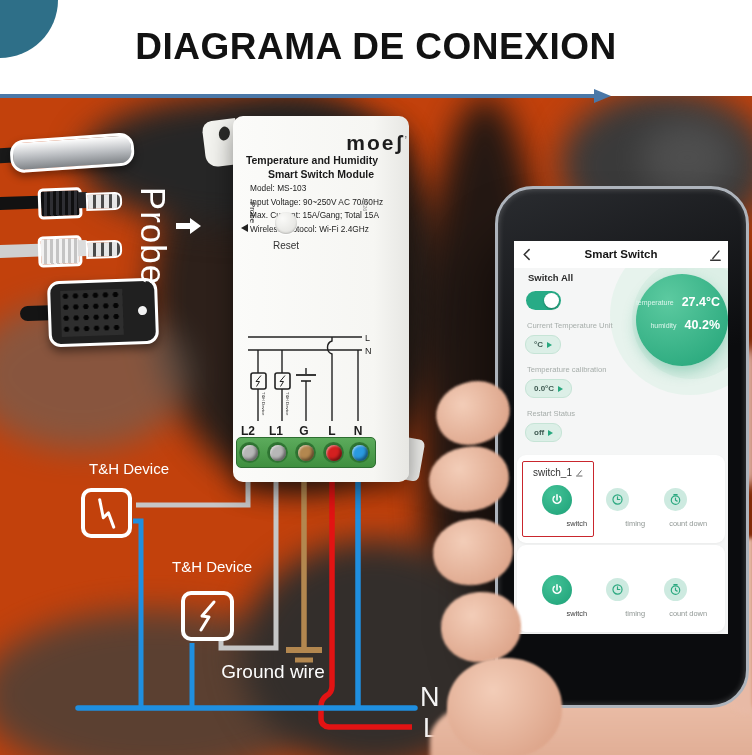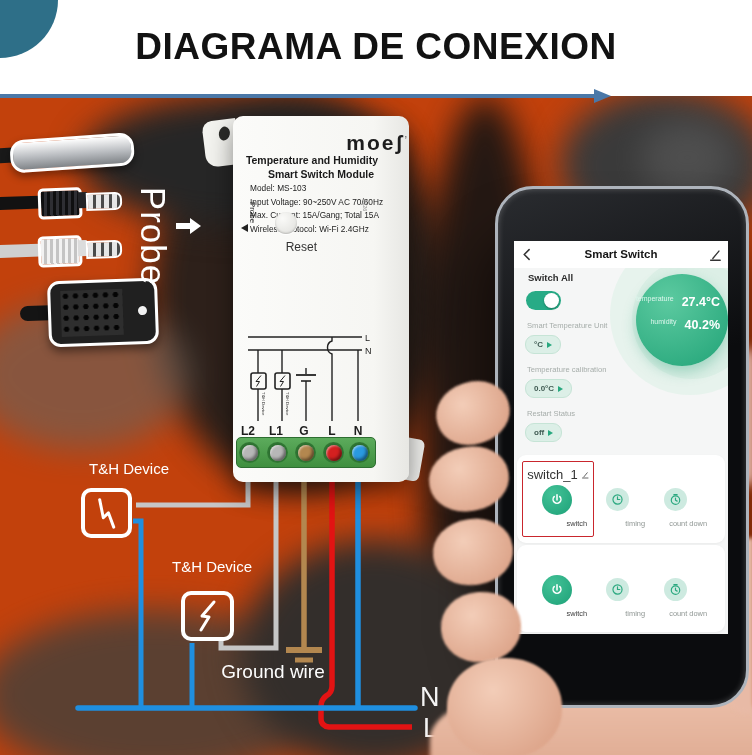--- a/index.html
+++ b/index.html
@@ -36,21 +36,21 @@
   .brand sup{font-size:9px;color:#777;}
   .prod1{position:absolute;left:0;top:38px;width:158px;text-align:center;font-size:10.5px;font-weight:bold;color:#1a1a1a;}
   .prod2{position:absolute;left:0;top:52px;width:176px;text-align:center;font-size:10.5px;font-weight:bold;color:#1a1a1a;}
   .specs{position:absolute;left:17px;top:66px;font-size:8.3px;line-height:13.5px;color:#222;}
   .probe-marker-tri{position:absolute;left:8px;top:108px;width:0;height:0;
       border-right:7px solid #222;border-top:4px solid transparent;border-bottom:4px solid transparent;}
   .probe-marker-txt{position:absolute;left:9px;top:92px;font-size:8px;color:#222;
       transform:rotate(90deg);transform-origin:center;white-space:nowrap;}
   .reset-btn{position:absolute;left:42px;top:96px;width:22px;height:22px;border-radius:50%;
       background:radial-gradient(circle at 35% 30%,#fafaf8,#dededa);box-shadow:inset 0 -1px 2px rgba(0,0,0,.2),0 1px 1px #fff;}
-  .reset-lbl{position:absolute;left:22px;top:124px;width:62px;text-align:right;font-size:12px;color:#333;}
+  .reset-lbl{position:absolute;left:22px;top:124px;width:62px;text-align:center;font-size:10px;color:#333;}
   .side-code{position:absolute;left:126px;top:86px;font-size:5.5px;color:#8a8a8a;
       transform:rotate(90deg);white-space:nowrap;}
   .print-svg{position:absolute;left:0;top:214px;}
 
   
   .tblock{position:absolute;left:236px;top:437px;width:138px;height:29px;z-index:15;
           background:linear-gradient(180deg,#5cab5c,#3f8f3f);border:1px solid #2d6e31;border-radius:5px;}
   .slot{position:absolute;top:4px;width:21px;height:21px;border-radius:50%;
         background:radial-gradient(circle,#2c6f30 55%,#3f8f3f);}
   .screw{position:absolute;left:2.5px;top:2.5px;width:16px;height:16px;border-radius:50%;
@@ -94,36 +94,36 @@
          box-shadow:inset 0 0 6px rgba(255,255,255,.25);}
   .screen{position:absolute;left:514px;top:241px;width:214px;height:393px;background:#f5f6f6;
           overflow:hidden;z-index:31;font-family:"Liberation Sans",sans-serif;}
   .scr-header{position:absolute;left:0;top:0;width:214px;height:27px;background:#fff;}
   .scr-title{position:absolute;left:0;top:0;width:214px;height:27px;line-height:27px;text-align:center;
              font-size:11.5px;font-weight:bold;color:#161616;}
   .deco1{position:absolute;left:96px;top:-6px;width:160px;height:160px;border-radius:50%;background:#e7f3ed;}
   .deco2{position:absolute;left:118px;top:18px;width:120px;height:120px;border-radius:50%;background:#dcefe6;}
   .ball{position:absolute;left:122px;top:33px;width:92px;height:92px;border-radius:50%;
         background:radial-gradient(circle at 35% 28%,#5ccaa0,#21a377);box-shadow:0 6px 14px rgba(40,160,120,.35);}
-  .ball-row{display:flex;justify-content:flex-end;align-items:flex-start;gap:8px;padding-right:8px;}
+  .ball-row{display:flex;justify-content:flex-end;align-items:center;gap:8px;padding-right:8px;}
   .ball-label{font-size:7px;color:#dcf6ec;}
   .ball-value{font-size:12.5px;font-weight:bold;color:#fff;}
   .swall{position:absolute;left:14px;top:31px;font-size:9.5px;font-weight:bold;color:#2c2c2c;}
   .toggle{position:absolute;left:12px;top:50px;width:35px;height:19px;border-radius:10px;background:#27ab86;}
   .knob{position:absolute;right:2px;top:2px;width:15px;height:15px;border-radius:50%;background:#fff;
         box-shadow:0 1px 2px rgba(0,0,0,.3);}
   .set-label{position:absolute;font-size:7.6px;color:#a6adaa;}
   .pill{position:absolute;height:17px;border-radius:9px;background:#dcefe7;border:1px solid #c6e4d6;
         display:inline-flex;align-items:center;gap:4px;padding:0 8px;}
   .pill-val{font-size:8px;color:#3f5a52;font-weight:bold;}
   .pill-arrow{width:0;height:0;border-left:5px solid #28a87f;border-top:3.5px solid transparent;border-bottom:3.5px solid transparent;}
   .card{position:absolute;left:3px;width:208px;background:#fff;border-radius:9px;box-shadow:0 1px 3px rgba(0,0,0,.05);}
   .redbox{position:absolute;left:5px;top:6px;width:70px;height:74px;border:1.5px solid #c9262d;border-radius:2px;}
   .name-row{position:absolute;left:0;top:5px;width:70px;display:flex;justify-content:center;align-items:center;gap:3px;}
-  .sw-name{font-size:13px;color:#333;}
+  .sw-name{font-size:10px;color:#333;}
   .power-btn{position:absolute;left:25px;top:30px;width:30px;height:30px;border-radius:50%;
              background:radial-gradient(circle at 35% 30%,#43c297,#1da178);
              display:flex;align-items:center;justify-content:center;}
   .mini-circle{position:absolute;top:33px;width:23px;height:23px;border-radius:50%;background:#cdeae0;
                display:flex;align-items:center;justify-content:center;}
   .fn-label{position:absolute;top:64px;text-align:right;font-size:7.4px;color:#8f9693;}
   .fn-dark{color:#3c3c3c;}
 
   
   .skin{background:radial-gradient(circle at 40% 32%,#f3cdb8,#d79a7e);border-radius:48%;filter:blur(1.2px);}
@@ -316,21 +316,21 @@
       <svg class="abs" style="left:194px;top:7px;" width="14" height="14" viewBox="0 0 16 16">
         <path d="M3,14 H14 M12.5,3.5 L5.5,12" stroke="#333" stroke-width="1.5" fill="none" stroke-linecap="round"></path>
       </svg>
     </div>
 
     <div class="swall">Switch All</div>
     <div class="toggle">
         <div class="knob"></div>
       </div>
 
-    <div class="set-label" style="left:13px;top:80px;">Smart Temperature Unit</div>
+    <div class="set-label" style="left:13px;top:80px;">Current Temperature Unit</div>
     <div class="pill" style="left:11px;top:94px;">
       <span class="pill-val">°C</span>
       <span class="pill-arrow"></span>
     </div>
 
     <div class="set-label" style="left:13px;top:124px;">Temperature calibration</div>
     <div class="pill" style="left:11px;top:138px;">
       <span class="pill-val">0.0°C</span>
       <span class="pill-arrow"></span>
     </div>

